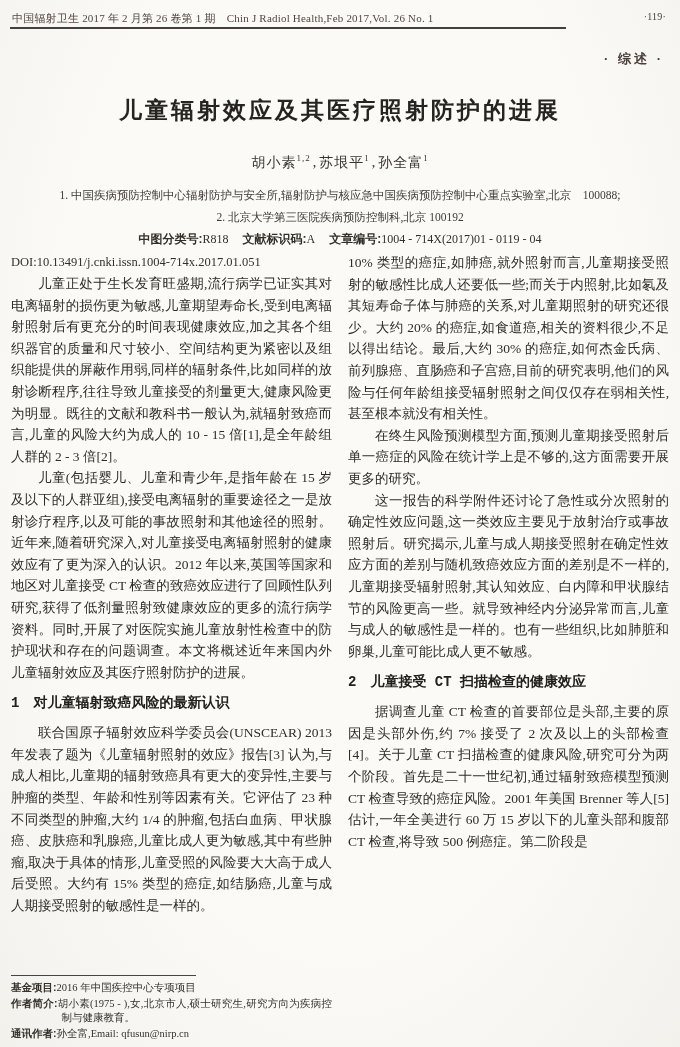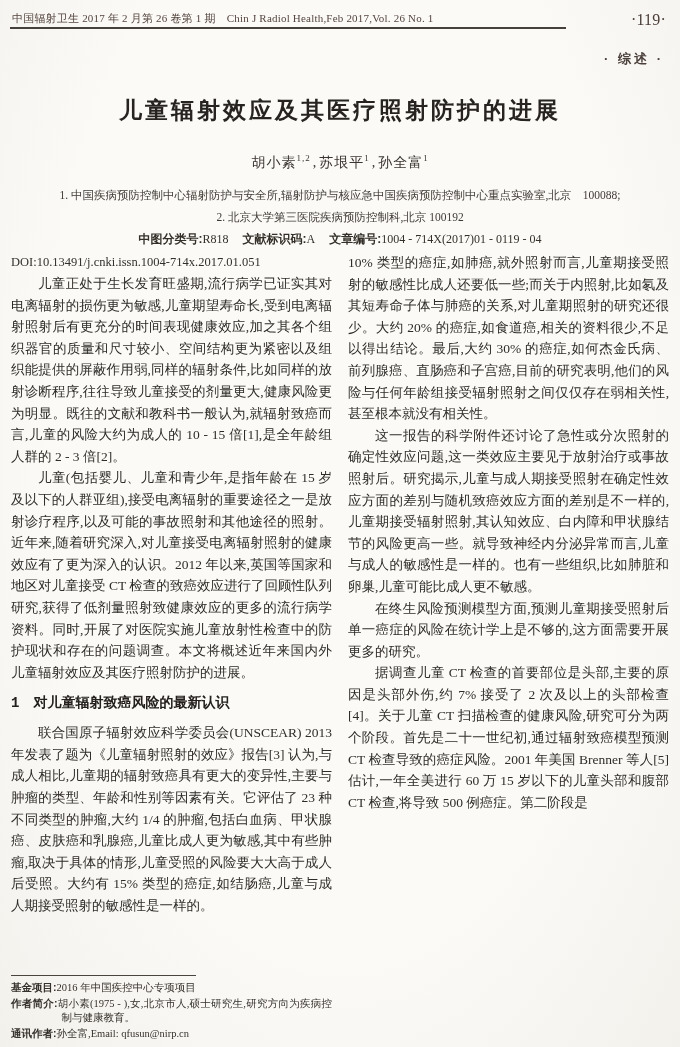--- a/index.html
+++ b/index.html
@@ -13,21 +13,21 @@
     font-family:"Liberation Serif","DejaVu Serif",serif;
     overflow:hidden;
     box-sizing:border-box;
   }
   
   .hdr{
     position:absolute;top:11px;left:12px;right:14px;
     display:flex;justify-content:space-between;align-items:flex-start;
     font-size:11px;color:#55453f;letter-spacing:0.2px;
   }
-  .hdr .pg{font-size:16px;color:#4a3d38;}
+  .hdr .pg{font-size:10px;color:#4a3d38;}
   .hdr-rule{
     position:absolute;top:27px;left:10px;width:556px;height:2px;
     background:#45403c;
   }
   .col-tag{
     position:absolute;top:50px;right:16px;
     font-family:"Liberation Sans","DejaVu Sans",sans-serif;
     font-size:13px;font-weight:600;letter-spacing:3px;color:#4b403b;text-align:center;
   }
   
@@ -121,19 +121,20 @@
       <div class="footnote">
         <div class="fn-rule"></div>
         <div class="fn-line"><b>基金项目:</b><span>2016 年中国疾控中心专项项目</span></div>
         <div class="fn-line"><b>作者简介:</b><span>胡小素(1975 - ),女,北京市人,硕士研究生,研究方向为疾病控制与健康教育。</span></div>
         <div class="fn-line"><b>通讯作者:</b><span>孙全富,Email: qfusun@nirp.cn</span></div>
       </div>
     </div>
 
     <div class="col">
       <p class="cont">10% 类型的癌症,如肺癌,就外照射而言,儿童期接受照射的敏感性比成人还要低一些;而关于内照射,比如氡及其短寿命子体与肺癌的关系,对儿童期照射的研究还很少。大约 20% 的癌症,如食道癌,相关的资料很少,不足以得出结论。最后,大约 30% 的癌症,如何杰金氏病、前列腺癌、直肠癌和子宫癌,目前的研究表明,他们的风险与任何年龄组接受辐射照射之间仅仅存在弱相关性,甚至根本就没有相关性。</p>
+      <p>在终生风险预测模型方面,预测儿童期接受照射后单一癌症的风险在统计学上是不够的,这方面需要开展更多的研究。</p>
       <p>这一报告的科学附件还讨论了急性或分次照射的确定性效应问题,这一类效应主要见于放射治疗或事故照射后。研究揭示,儿童与成人期接受照射在确定性效应方面的差别与随机致癌效应方面的差别是不一样的,儿童期接受辐射照射,其认知效应、白内障和甲状腺结节的风险更高一些。就导致神经内分泌异常而言,儿童与成人的敏感性是一样的。也有一些组织,比如肺脏和卵巢,儿童可能比成人更不敏感。</p>
-      <p>在终生风险预测模型方面,预测儿童期接受照射后单一癌症的风险在统计学上是不够的,这方面需要开展更多的研究。</p>
+      <div class="h-sec">2　儿童接受 CT 扫描检查的健康效应</div>
       <p>据调查儿童 CT 检查的首要部位是头部,主要的原因是头部外伤,约 7% 接受了 2 次及以上的头部检查[4]。关于儿童 CT 扫描检查的健康风险,研究可分为两个阶段。首先是二十一世纪初,通过辐射致癌模型预测 CT 检查导致的癌症风险。2001 年美国 Brenner 等人[5] 估计,一年全美进行 60 万 15 岁以下的儿童头部和腹部 CT 检查,将导致 500 例癌症。第二阶段是</p>
     </div>
 
   </div>
 </div>
 
 </body></html>

